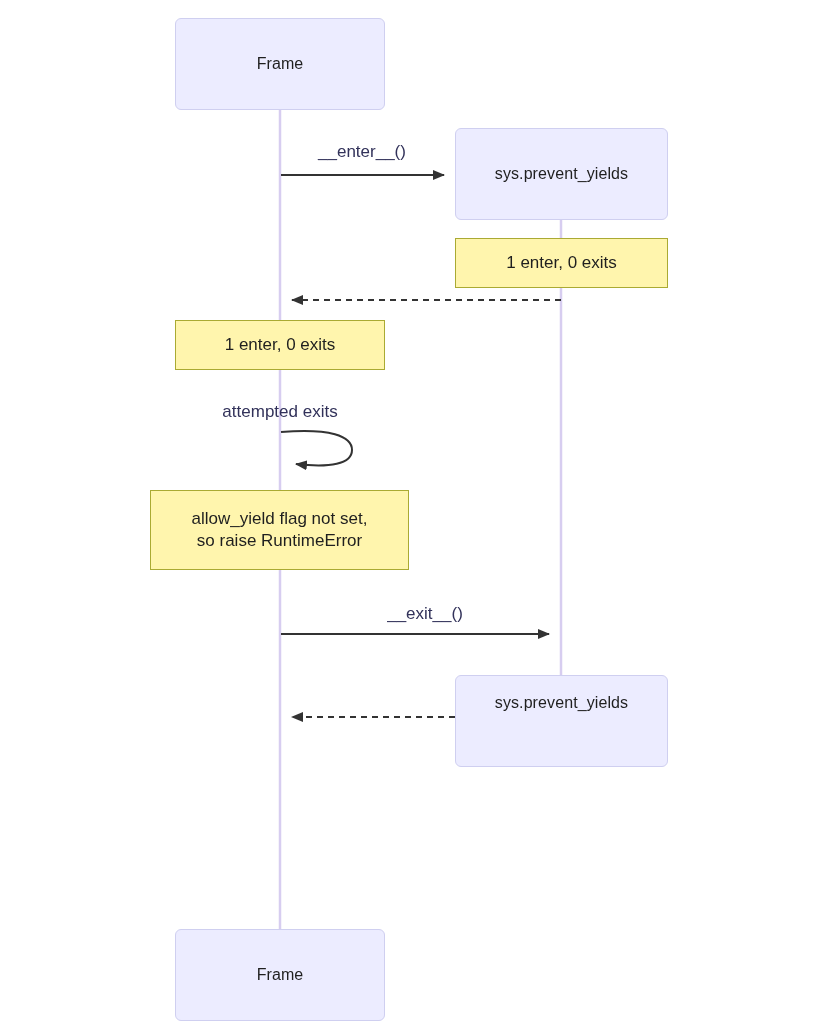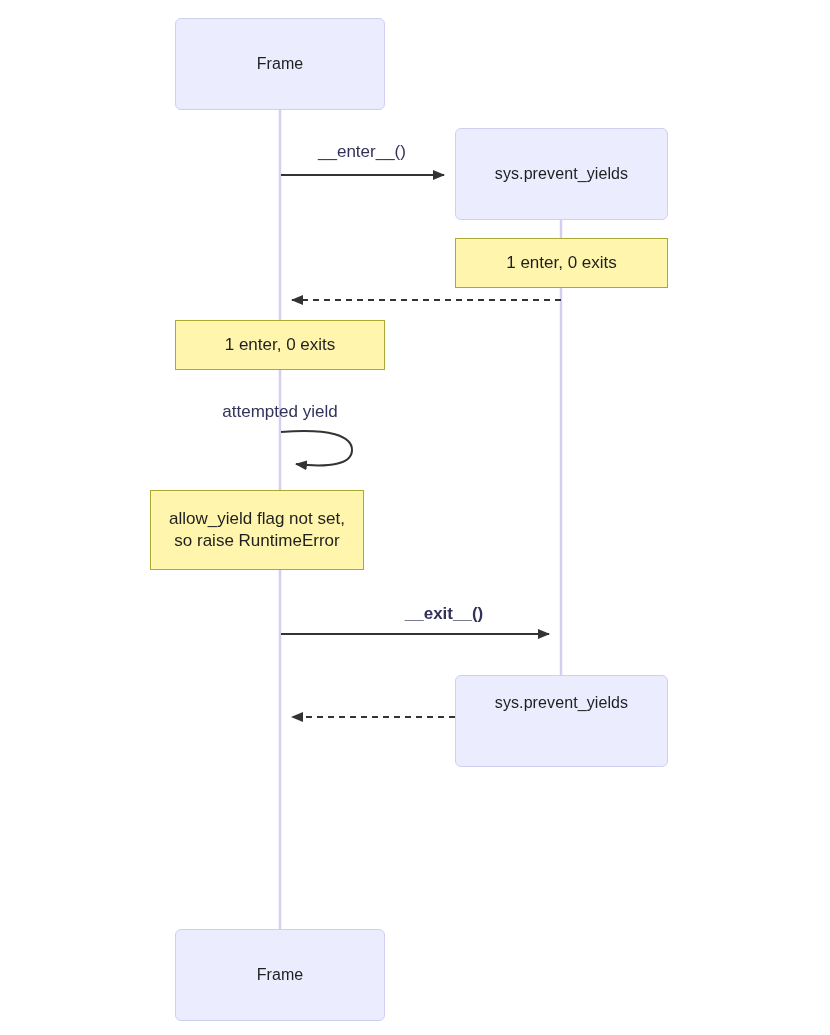--- a/index.html
+++ b/index.html
@@ -114,27 +114,27 @@
   </div>
 
   <div class="note-box" style="left:455px; top:238px; width:213px; height:50px;">
     <span>1 enter, 0 exits</span>
   </div>
 
   <div class="note-box" style="left:175px; top:320px; width:210px; height:50px;">
     <span>1 enter, 0 exits</span>
   </div>
 
-  <div class="note-box" style="left:150px; top:490px; width:214px; height:80px;">
+  <div class="note-box" style="left:150px; top:490px; width:259px; height:80px;">
     <span>allow_yield flag not set,
 so raise RuntimeError</span>
   </div>
 
 
 
 
   <div class="msg-label" style="left:362px; top:142px;">__enter__()</div>
 
-  <div class="msg-label" style="left:280px; top:402px;">attempted yield</div>
+  <div class="msg-label" style="left:280px; top:402px;">attempted exits</div>
 
-  <div class="msg-label" style="left:444px; top:604px;font-weight:bold;">__exit__()</div>
+  <div class="msg-label" style="left:425px; top:604px;">__exit__()</div>
 
 </div>
 
 </body></html>

